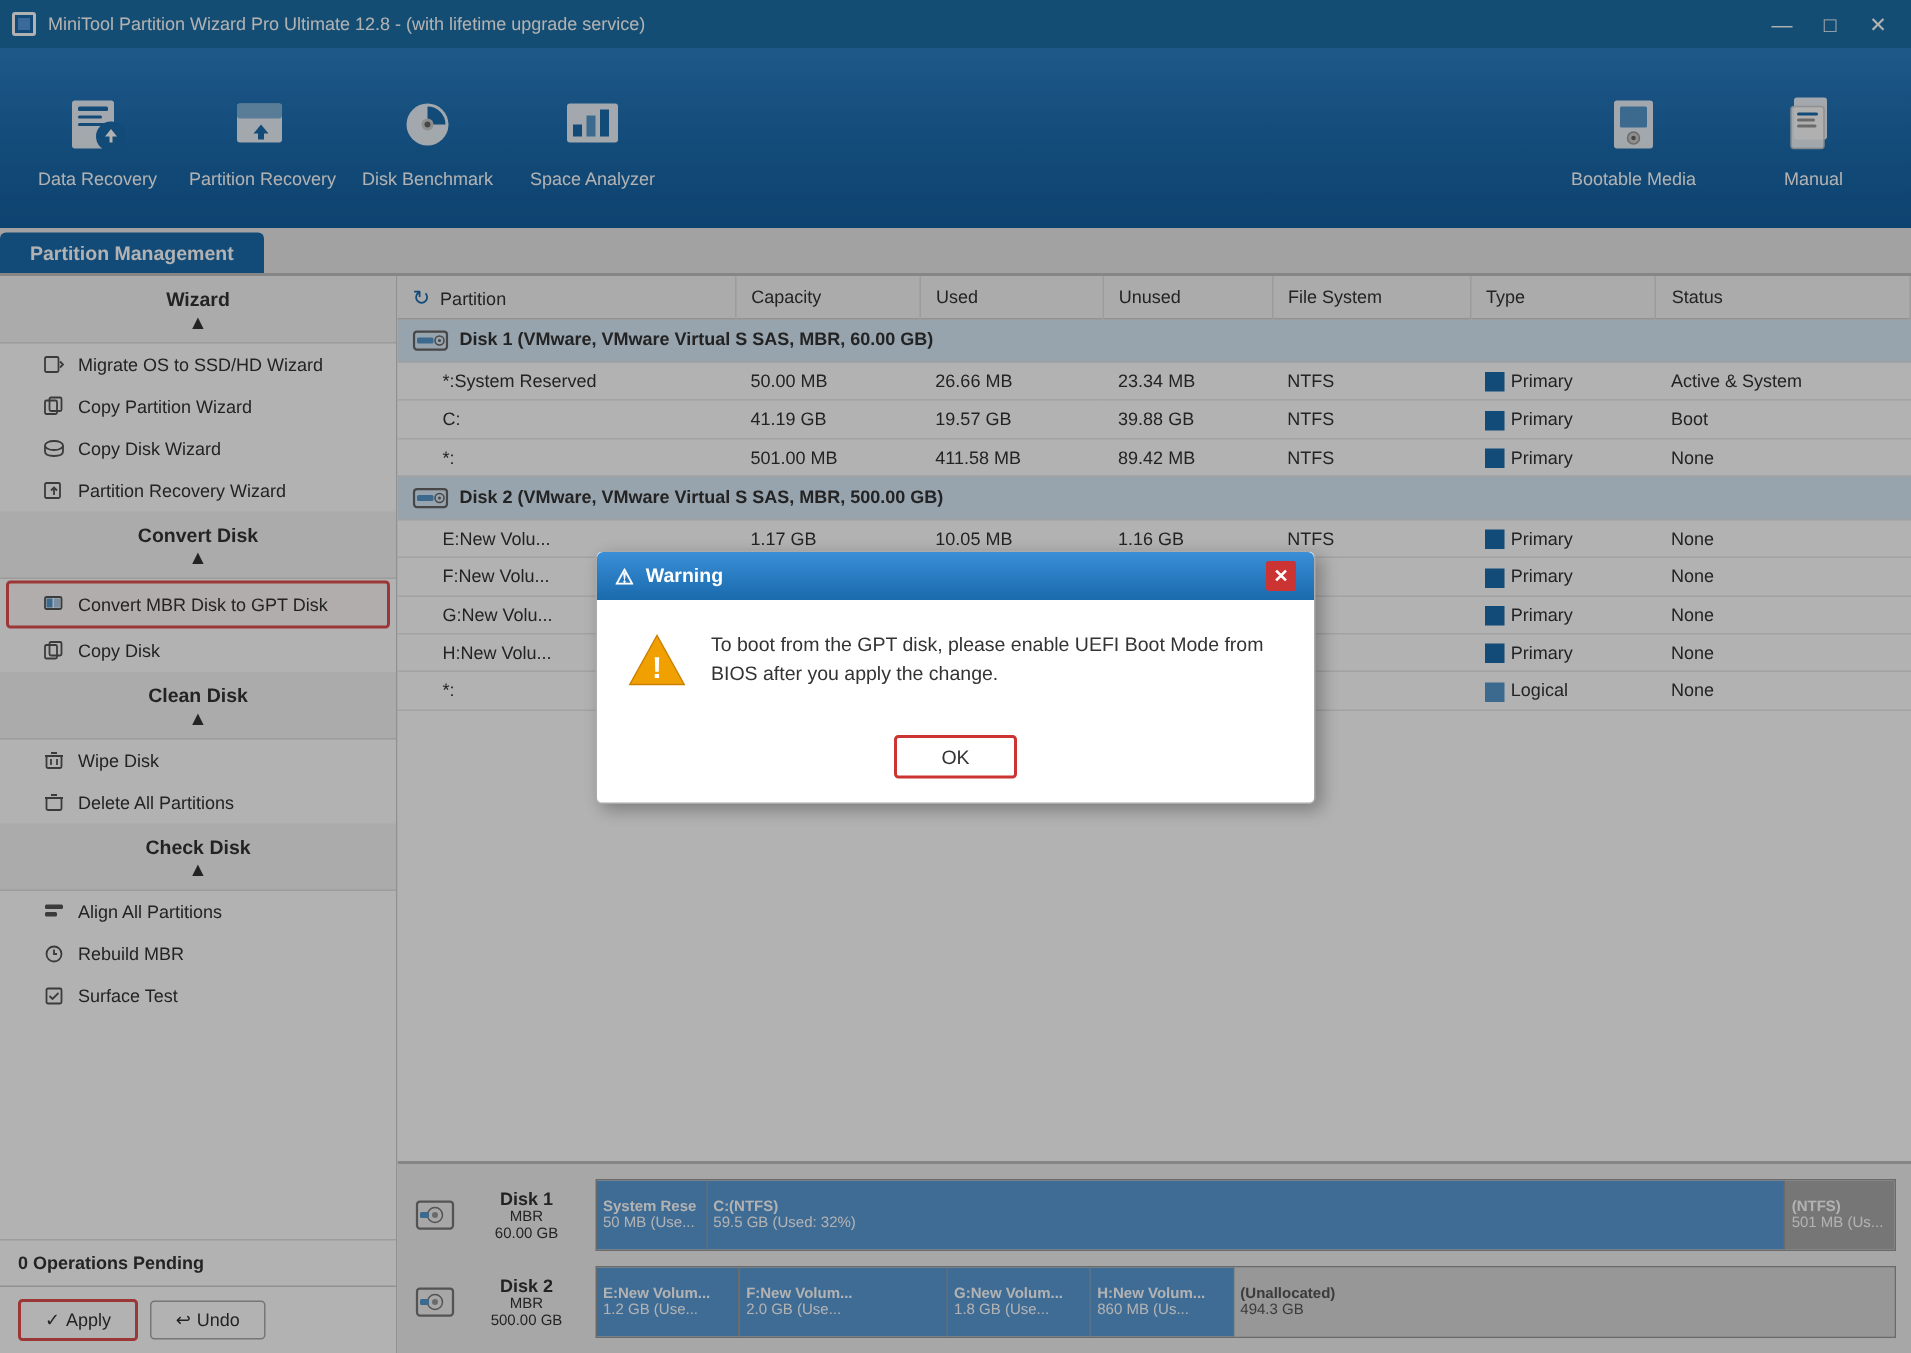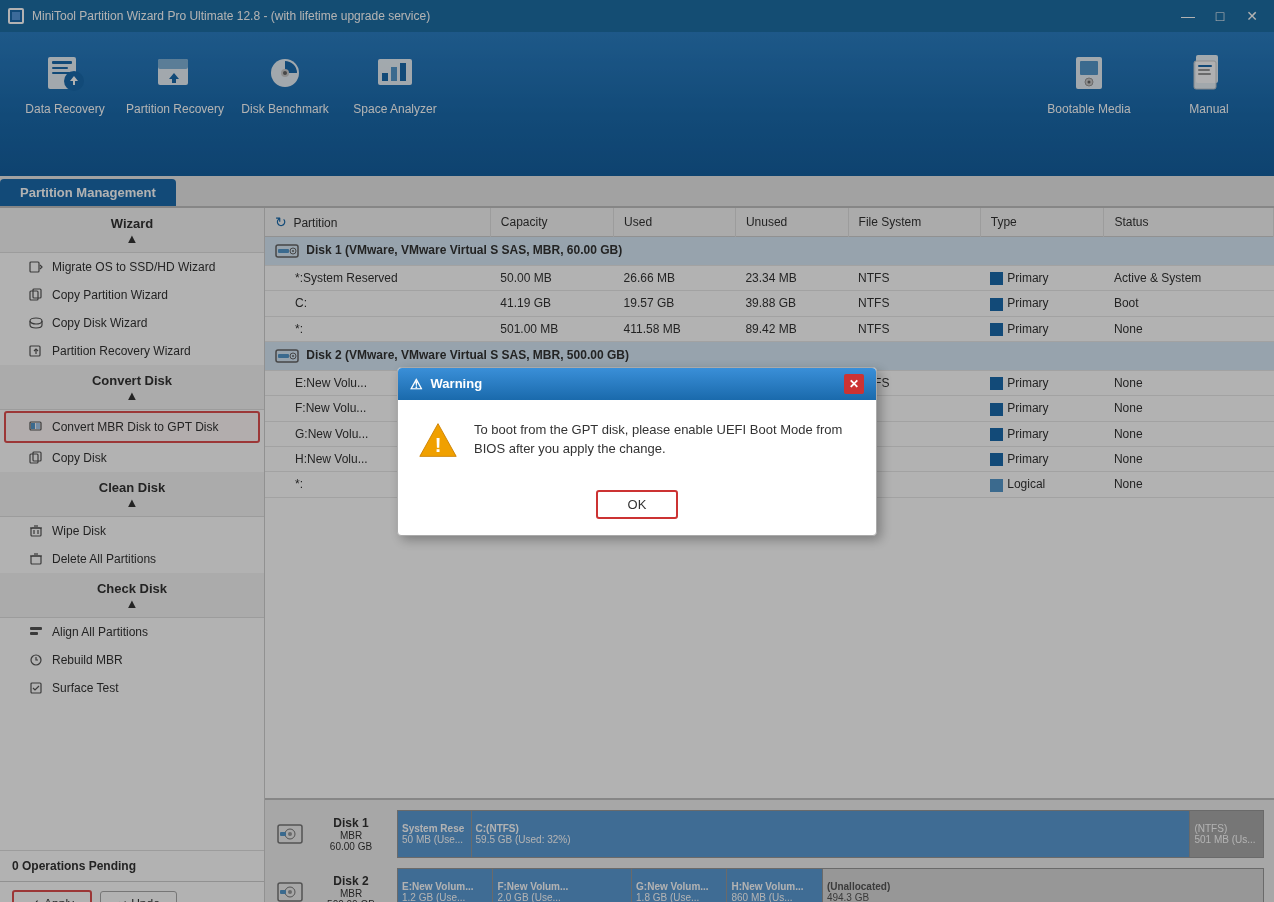--- a/index.html
+++ b/index.html
@@ -16,23 +16,23 @@
       color: white;
     }
     .title-bar-left { display: flex; align-items: center; gap: 8px; font-size: 12px; }
     .title-bar-icon { width: 16px; height: 16px; background: #fff; border-radius: 2px; display: flex; align-items: center; justify-content: center; }
     .title-bar-controls { display: flex; gap: 4px; }
     .title-bar-btn { width: 28px; height: 20px; display: flex; align-items: center; justify-content: center; cursor: pointer; font-size: 14px; color: white; }
 
     
     .toolbar {
       background: linear-gradient(180deg, #2b7fc4 0%, #1a6aac 60%, #1560a0 100%);
-      height: 144px;
-      display: flex;
-      align-items: flex-start;
+      height: 120px;
+      display: flex;
+      align-items: center;
       padding: 0 10px;
       gap: 0;
       position: relative;
     }
     .toolbar-item {
       display: flex;
       flex-direction: column;
       align-items: center;
       justify-content: center;
       width: 110px;
@@ -739,21 +739,21 @@
           <div class="disk-partitions">
             <div class="disk-part system-reserved" style="flex: 1 1 0%;">
               <span style="font-weight:bold;">System Rese</span>
               <span>50 MB (Use...</span>
             </div>
             <div class="disk-part c-drive" style="flex: 11 1 0%;">
               <span style="font-weight:bold;">C:(NTFS)</span>
               <span>59.5 GB (Used: 32%)</span>
             </div>
             <div class="disk-part ntfs-gray" style="flex: 1 1 0%;">
-              <span style="font-weight:normal;">(NTFS)</span>
+              <span style="font-weight:bold;">(NTFS)</span>
               <span>501 MB (Us...</span>
             </div>
           </div>
         </div>
         <div class="disk-row">
           <div class="disk-icon-img">
             <svg width="28" height="28" viewBox="0 0 28 28">
               <rect x="2" y="5" width="24" height="18" rx="2" fill="none" stroke="#777" stroke-width="1.5"></rect>
               <ellipse cx="14" cy="14" rx="5" ry="5" fill="none" stroke="#777" stroke-width="1"></ellipse>
               <circle cx="14" cy="14" r="2" fill="#999"></circle>

